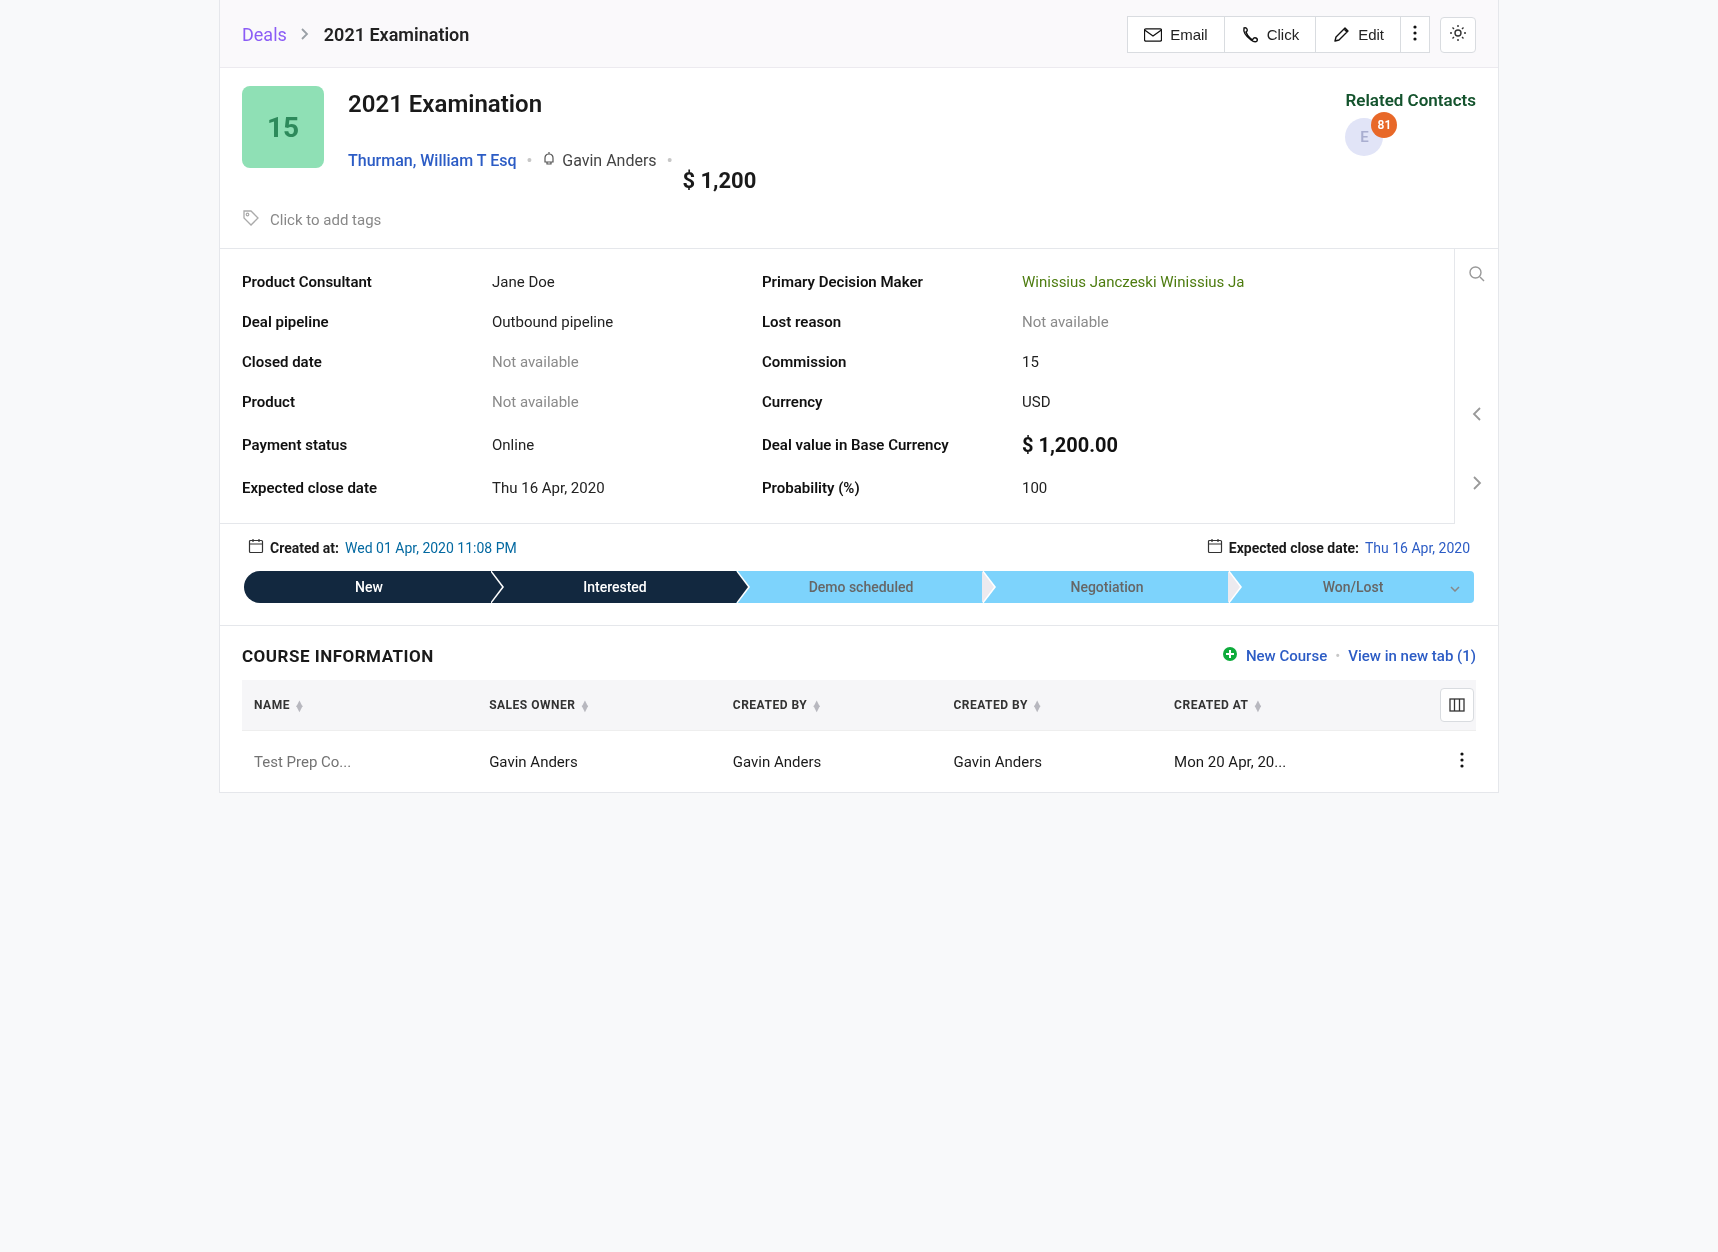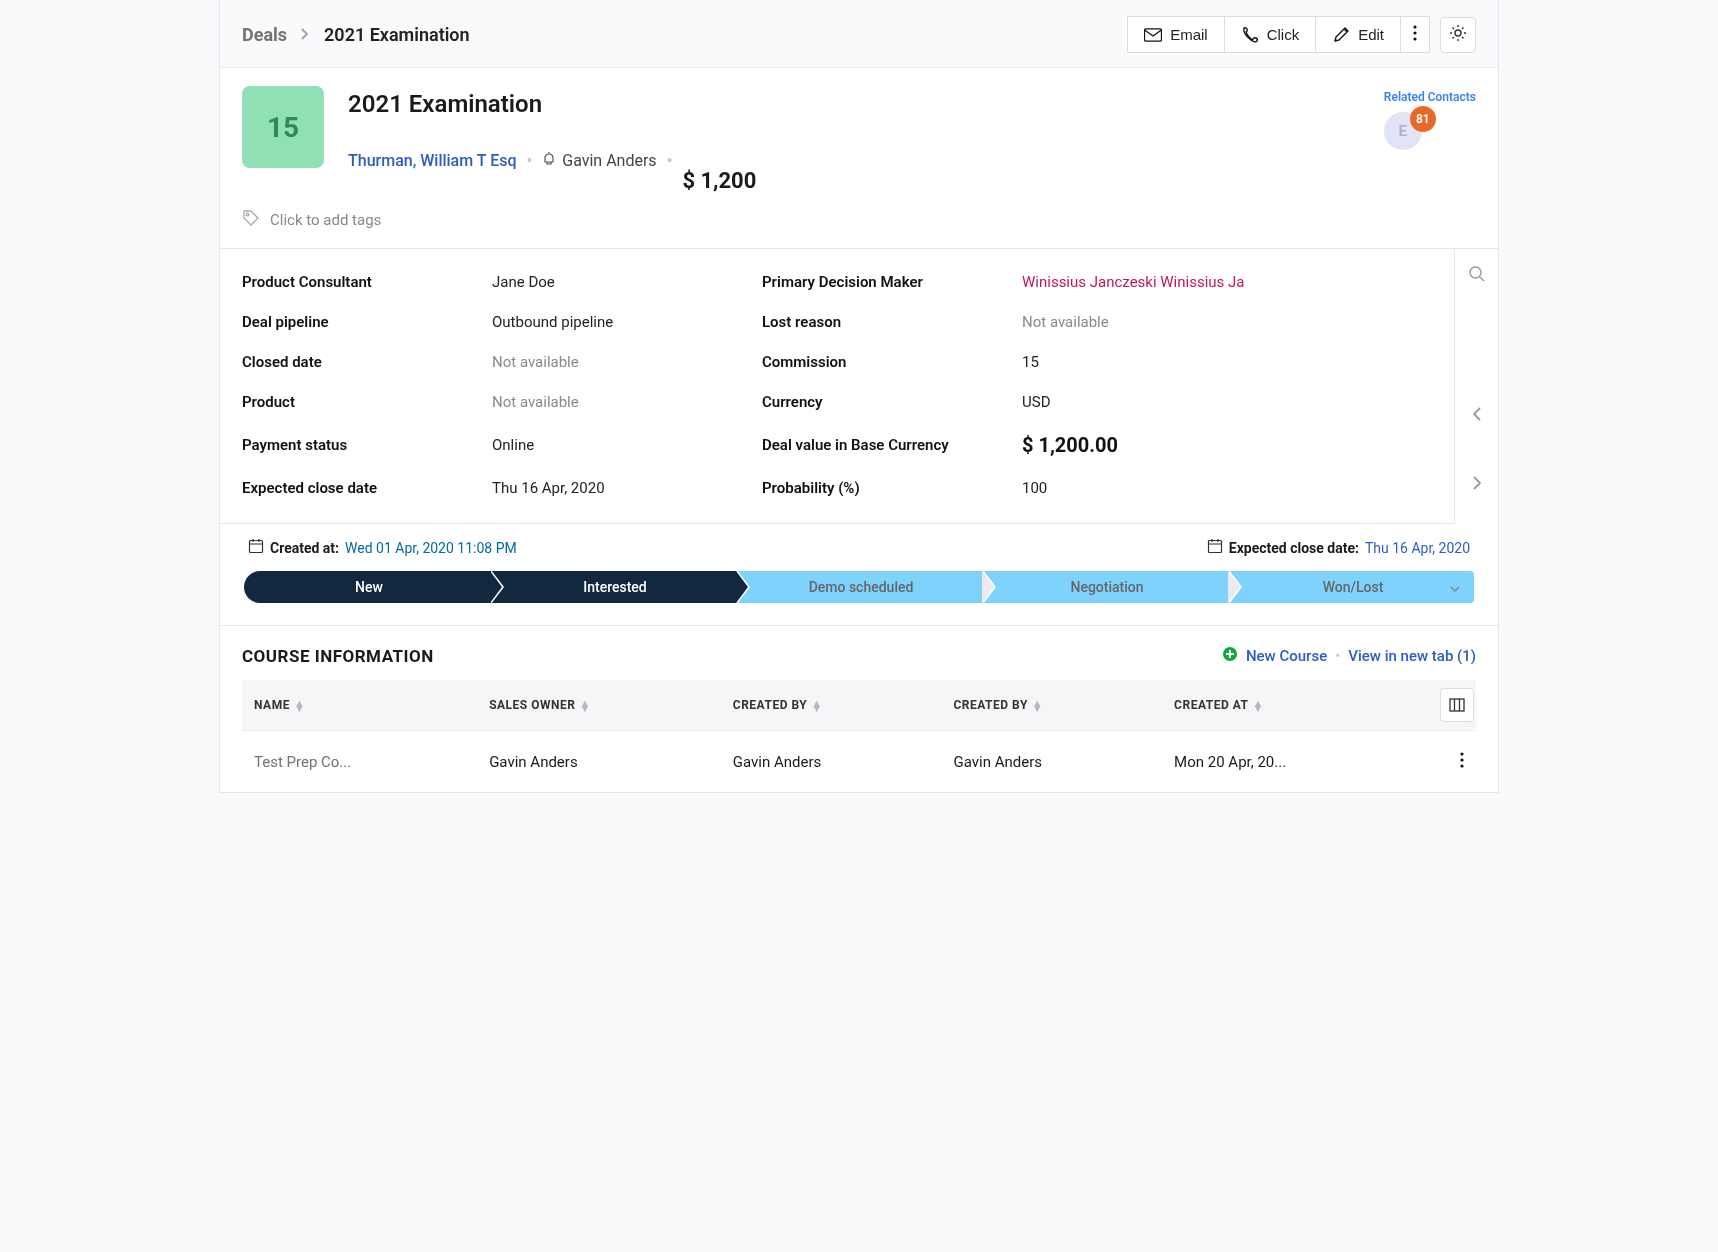--- a/index.html
+++ b/index.html
@@ -2,57 +2,57 @@
 <html><head>
 <meta charset="utf-8">
 <style>
   * { margin:0; padding:0; box-sizing:border-box; }
   body { font-family:-apple-system,BlinkMacSystemFont,"Segoe UI",Roboto,Helvetica,Arial,sans-serif; background:#f8f9fa; color:#1a1a1a; font-size:14px; }
   .container { width:1280px; margin:0 auto; background:#fff; border:1px solid #e5e7eb; border-top:none; }
 
   
   .top-bar { display:flex; align-items:center; justify-content:space-between; padding:16px 22px 14px 22px; background:#faf9fb; border-bottom:1px solid #eceaef; }
   .breadcrumb { display:flex; align-items:center; gap:14px; font-size:18px; }
-  .breadcrumb a { color:#737373; text-decoration:none; font-weight:700; }
+  .breadcrumb a { color:#8b5cf6; text-decoration:none; font-weight:400; }
   .bc-sep { color:#a0a0a0; font-size:14px; }
   .bc-current { font-weight:600; color:#222; }
   .actions { display:flex; align-items:center; gap:0; }
   .act-group { display:flex; border:1px solid #d9dce0; border-radius:0; overflow:hidden; }
   .act-btn { display:flex; align-items:center; gap:8px; padding:8px 16px; background:#fff; border:none; border-right:1px solid #d9dce0; font-size:15px; cursor:pointer; color:#222; font-weight:500; }
   .act-btn:last-child { border-right:none; }
   .act-icon { width:18px; height:18px; display:inline-flex; align-items:center; justify-content:center; }
   .icon-box { width:36px; height:36px; border:1px solid #d9dce0; border-radius:4px; display:flex; align-items:center; justify-content:center; background:#fff; margin-left:10px; cursor:pointer; }
 
   
   .summary { padding:18px 22px 12px 22px; display:flex; align-items:flex-start; gap:24px; }
   .score-box { width:82px; height:82px; background:#8fe0b5; border-radius:8px; display:flex; align-items:center; justify-content:center; color:#2d8a5b; font-size:28px; font-weight:700; flex-shrink:0; }
   .summary-main { flex:1; padding-top:4px; }
   .deal-title { font-size:24px; font-weight:600; margin-bottom:10px; }
   .deal-subline { display:flex; align-items:center; gap:10px; font-size:16px; }
   .deal-subline a { color:#2c5cc5; text-decoration:none; font-weight:500; }
   .dot-sep { color:#c7c7c7; font-weight:700; }
   .owner-chip { display:flex; align-items:center; gap:6px; color:#444; }
   .deal-value { font-size:22px; font-weight:700;margin-top:40px; }
   .related { padding-top:4px; }
-  .related-label { font-size:12px; font-weight:600; color:#3b82f6; margin-bottom:8px; }
+  .related-label { font-size:17px; font-weight:600; color:#14532d; margin-bottom:8px; }
   .avatar-stack { position:relative; width:44px; height:44px; }
   .avatar-circle { width:38px; height:38px; border-radius:50%; background:#e1e4f7; display:flex; align-items:center; justify-content:center; color:#a9aed0; font-weight:600; font-size:15px; }
   .av-badge { position:absolute; top:-6px; right:-8px; background:#e86828; color:#fff; border-radius:50%; min-width:26px; height:26px; display:flex; align-items:center; justify-content:center; font-size:12px; font-weight:600; }
 
   .tag-row { padding:4px 22px 18px 22px; display:flex; align-items:center; gap:10px; color:#888; border-bottom:1px solid #e5e7eb; }
   .tag-row svg { color:#aaa; }
   .tag-placeholder { color:#888; font-size:15px; }
 
   
   .details-wrap { position:relative; display:flex; }
   .details-grid { flex:1; display:grid; grid-template-columns:200px 220px 210px 240px; column-gap:50px; row-gap:22px; padding:24px 22px 26px 22px; border-bottom:1px solid #e5e7eb; }
   .d-label { font-weight:600; color:#111; font-size:15px; align-self:center; }
   .d-value { font-size:15px; color:#222; align-self:center; }
   .d-muted { color:#8a8a8a; }
-  .d-link { color:#be185d; white-space:nowrap; overflow:hidden; text-overflow:clip; }
+  .d-link { color:#4d7c0f; white-space:nowrap; overflow:hidden; text-overflow:clip; }
   .d-big { font-size:20px; font-weight:700; color:#111; }
   .side-rail { width:44px; border-left:1px solid #e5e7eb; display:flex; flex-direction:column; align-items:center; padding-top:16px; gap:120px; }
   .rail-btn { color:#888; cursor:pointer; }
 
   
   .meta-bar { display:flex; align-items:flex-start; justify-content:space-between; padding:14px 28px 8px 28px; font-size:14px; }
   .meta-item { display:flex; align-items:center; gap:6px; }
   .meta-item .bold { font-weight:700; }
   .meta-item .light { font-weight:400; color:#0369a1; }
   .meta-item a { color:#2c5cc5; text-decoration:none; }

